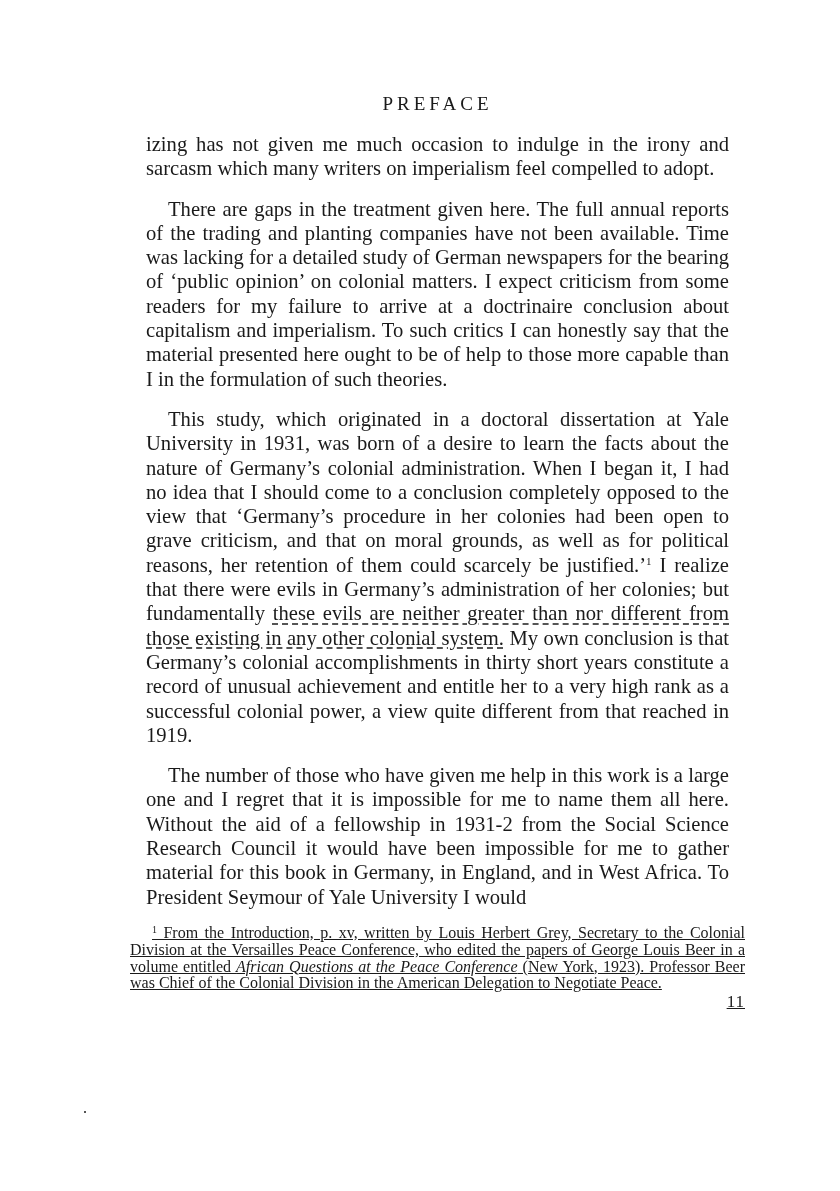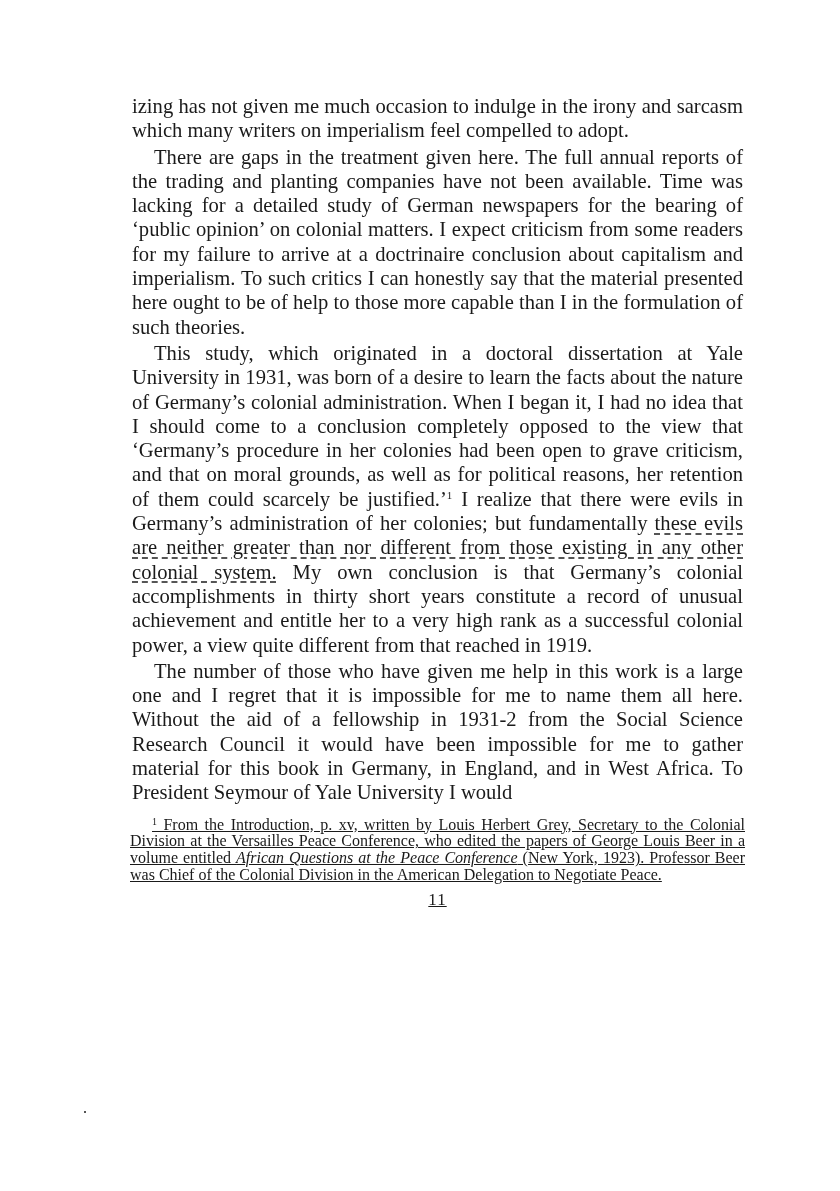--- a/index.html
+++ b/index.html
@@ -6,39 +6,40 @@
     body { width: 840px; height: 1191px; position: relative; overflow: hidden; color: #1a1a1a; }
     .page {
       position: absolute; left: 130px; top: 92px; width: 615px;
       font-family: "Liberation Serif", "DejaVu Serif", serif;
     }
     .running-head {
       text-align: center; font-size: 19px; letter-spacing: 4px;
       margin: 0 0 8px 0; line-height: 24px;
     }
     .body-text p {
-      margin: 2px; font-size: 20.6px; line-height: 24.3px;
+      margin: 16px; font-size: 20.6px; line-height: 24.3px;
       text-align: justify; text-indent: 22px;
       hyphens: none;
     }
     .body-text p.cont { text-indent: 0; }
     sup.fn-ref { font-size: 11px; vertical-align: 7px; line-height: 0; }
     .u { text-decoration: underline; text-decoration-style: dashed; text-decoration-color: #555; text-underline-offset: 3px; }
     .footnotes { margin-top: 12px; }
     .footnotes p {
       margin: 0; font-size: 16px; line-height: 16.8px; text-align: justify; text-indent: 22px; text-decoration: underline;
     }
     .footnotes sup { font-size: 10px; vertical-align: 5px; line-height: 0; }
-    .folio { text-align: center; font-size: 17px; margin-top: 6px; letter-spacing: 1px; text-decoration: underline; }
+    .folio { text-align: right; font-size: 17px; letter-spacing: 1px; text-decoration: underline; }
     .speck { position: absolute; left: 84px; top: 1111px; width: 2px; height: 2px; background: #555; }
   </style>
 </head>
 <body>
 
 <div class="page">
+  <div class="running-head">PREFACE</div>
 
   <div class="body-text">
     <p class="cont">izing has not given me much occasion to indulge in the irony and sarcasm which many writers on imperialism feel compelled to adopt.</p>
     <p>There are gaps in the treatment given here.  The full annual reports of the trading and planting companies have not been available.  Time was lacking for a detailed study of German newspapers for the bearing of ‘public opinion’ on colonial matters.  I expect criticism from some readers for my failure to arrive at a doctrinaire conclusion about capitalism and imperialism.  To such critics I can honestly say that the material presented here ought to be of help to those more capable than I in the formulation of such theories.</p>
     <p><span>This study, which originated in a doctoral dissertation at Yale University in 1931, was born of a desire to learn the facts about the nature of Germany’s colonial administration.  When I began it, I had no idea that I should come to a conclusion completely opposed to the view that ‘Germany’s procedure in her colonies had been open to grave criticism, and that on moral grounds, as well as for political reasons, her retention of them could scarcely be justified.’</span><sup class="fn-ref">1</sup><span> I realize that there were evils in Germany’s administration of her colonies; but fundamentally </span><span class="u">these evils are neither greater than nor different from those existing in any other colonial system.</span><span>  My own conclusion is that Germany’s colonial accomplishments in thirty short years constitute a record of unusual achievement and entitle her to a very high rank as a successful colonial power, a view quite different from that reached in 1919.</span></p>
     <p>The number of those who have given me help in this work is a large one and I regret that it is impossible for me to name them all here.  Without the aid of a fellowship in 1931-2 from the Social Science Research Council it would have been impossible for me to gather material for this book in Germany, in England, and in West Africa.  To President Seymour of Yale University I would</p>
   </div>
 
   <div class="footnotes">
     <p><sup>1</sup><span> From the Introduction, p. xv, written by Louis Herbert Grey, Secretary to the Colonial Division at the Versailles Peace Conference, who edited the papers of George Louis Beer in a volume entitled </span><em>African Questions at the Peace Conference</em><span> (New York, 1923).  Professor Beer was Chief of the Colonial Division in the American Delegation to Negotiate Peace.</span></p>

